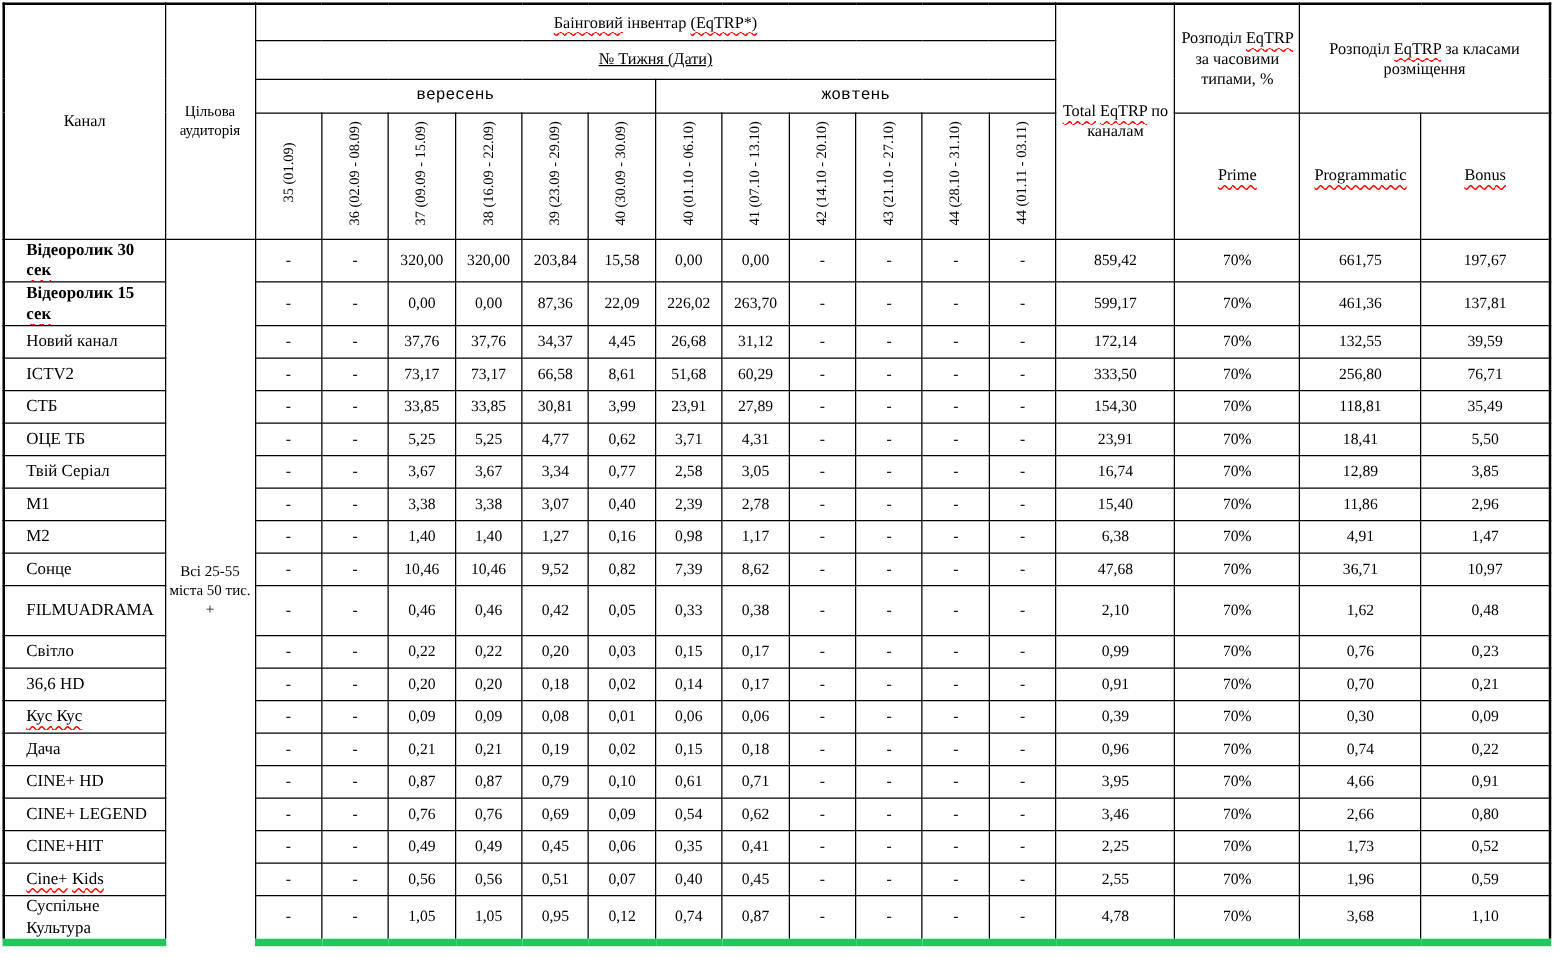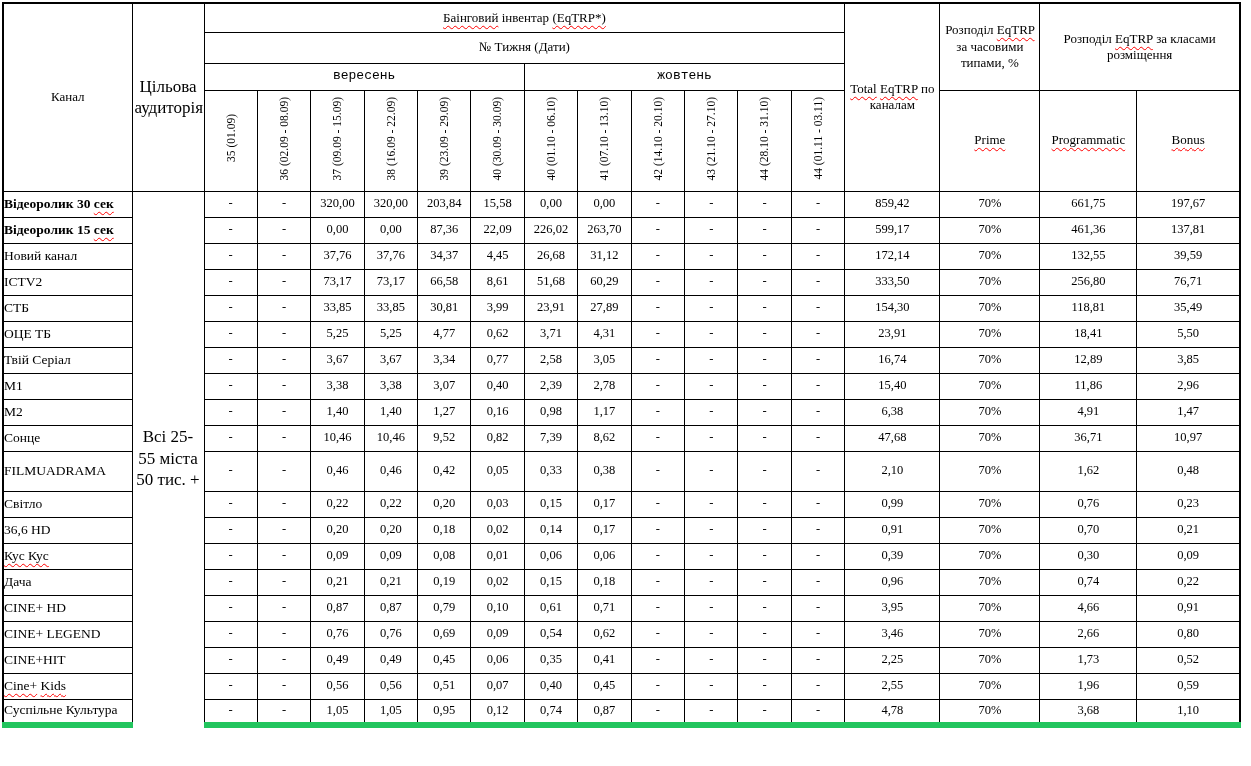--- a/index.html
+++ b/index.html
@@ -4,30 +4,30 @@
 <style>
   html,body{margin:0;padding:0;background:#fff;width:1251px;height:766px;overflow:hidden;}
   #stage{position:absolute;left:2px;top:2px;}
   table{border-collapse:collapse;table-layout:fixed;width:1238px;
         font-family:"Liberation Serif","DejaVu Serif",serif;color:#000;}
   table{border:2px solid #000;border-bottom:none;}
   th,td{border:1px solid #000;padding:0 2px;text-align:center;vertical-align:middle;
         font-weight:normal;font-size:13px;line-height:1.25;overflow:hidden;}
   tr.last td{border-bottom:6px solid #22c55e;}
   td.nob{border-bottom:none !important;}
-  .namecell{text-align:left;padding-left:0;font-size:13.5px;margin-left:16px;}
+  .namecell{text-align:left;padding-left:17px;font-size:13.5px;margin-left:16px;}
   .b{font-weight:bold;}
   .num{font-size:12.5px;}
   .sp{text-decoration-line:underline;text-decoration-style:wavy;
       text-decoration-color:#f00;text-decoration-thickness:1px;text-underline-offset:3px;}
   .vert{writing-mode:vertical-rl;transform:rotate(180deg);font-size:11.5px;
         white-space:nowrap;display:inline-block;max-height:100px;}
-  tr.h1{height:29px;} tr.h2{height:31px;} tr.h3{height:27px;font-family:Liberation Mono, monospace;} tr.h4{height:101px;margin-left:27px;}
+  tr.h1{height:29px;} tr.h2{height:31px;text-decoration:underline;} tr.h3{height:27px;font-family:Liberation Mono, monospace;} tr.h4{height:101px;margin-left:27px;}
   tr.r{height:26px;} tr.rt{height:40px;}
-  .small{font-size:17px;}
+  .small{font-size:12px;}
 </style>
 </head>
 <body>
 
 <div id="stage">
   <table>
     <colgroup id="cols">
         <col style="width: 129px;">
         <col style="width: 72px;">
         <col style="width: 53.4px;">

